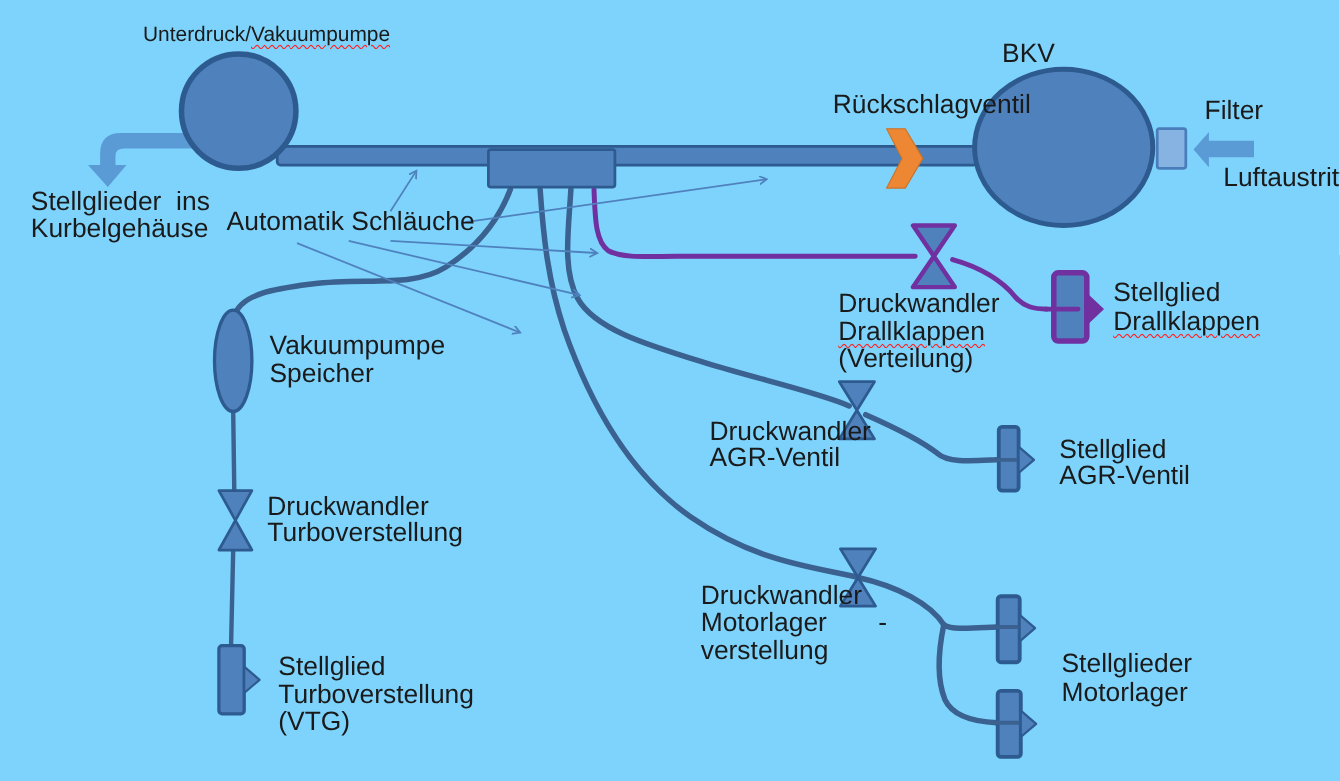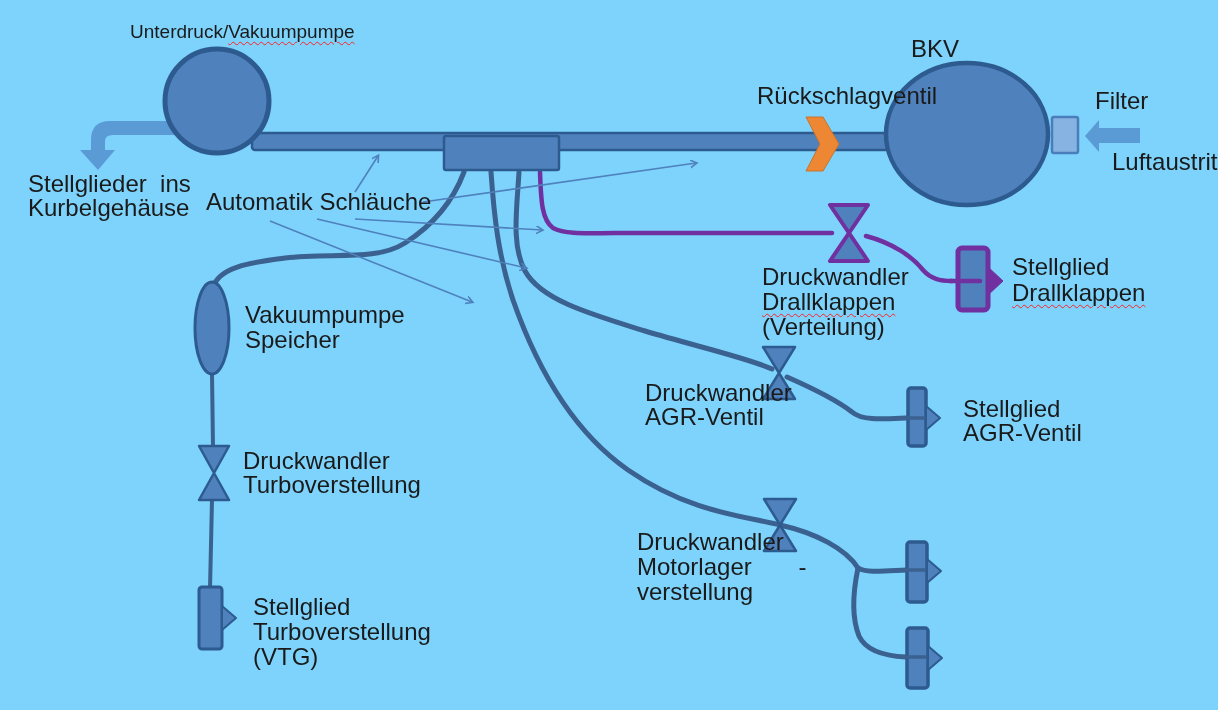--- a/index.html
+++ b/index.html
@@ -127,14 +127,16 @@
 
   <div class="lbl lh26" style="left:1012px;top:254px"><span class="ln">Stellglied</span><span class="ln misspell">Drallklappen</span></div>
 
   <div class="lbl" style="left:645px;top:381px">Druckwandler
 AGR-Ventil</div>
   <div class="lbl" style="left:963px;top:397px">Stellglied
 AGR-Ventil</div>
   <div class="lbl lh25" style="left:637px;top:529px">Druckwandler
 Motorlager       -
 verstellung</div>
+  <div class="lbl lh26" style="left:965px;top:591px">Stellglieder
+Motorlager</div>
 
 </div>
 
 </body></html>

